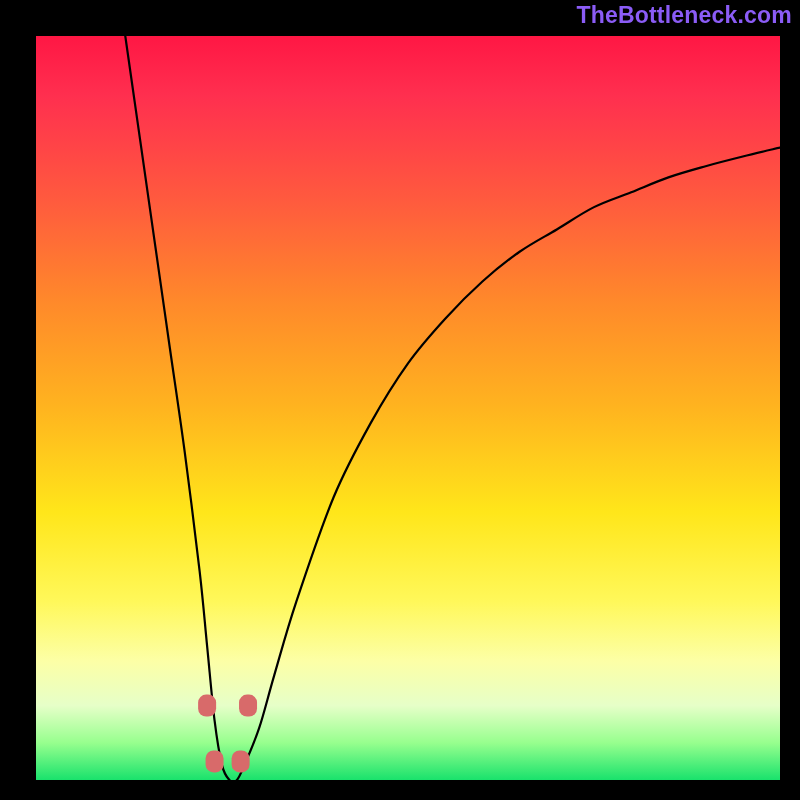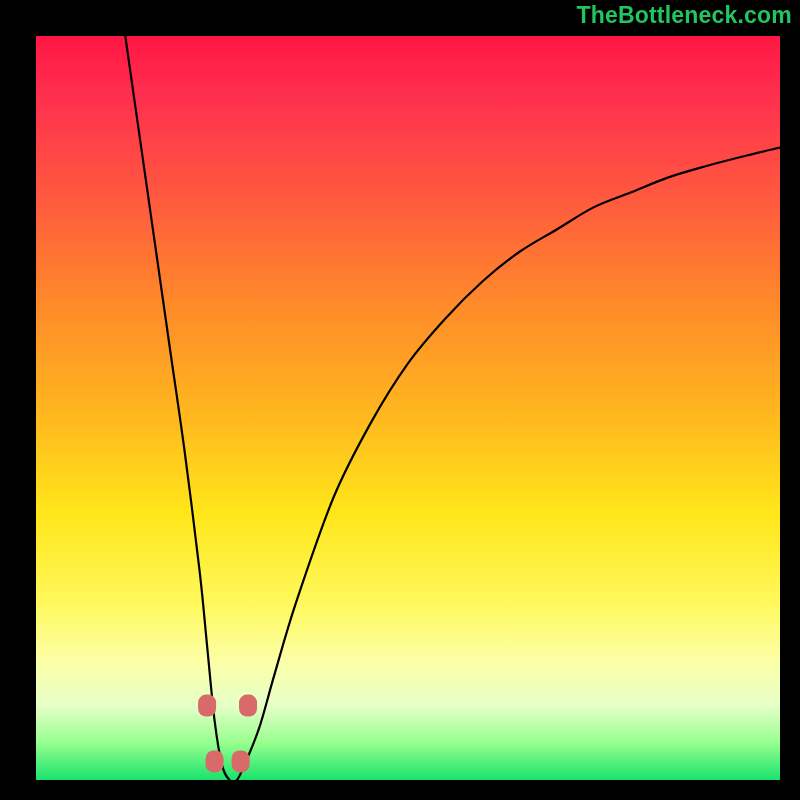--- a/index.html
+++ b/index.html
@@ -50,21 +50,21 @@
     width: 100%;
     height: 100%;
   }
   .watermark {
     position: absolute;
     top: 2px;
     right: 8px;
     font-size: 23px;
     font-weight: 600;
     letter-spacing: 0.2px;
-    color: #22c55e;
+    color: #8b5cf6;
     user-select: none;
   }
 </style>
 </head>
 <body>
 
 <div class="frame">
 
   <div class="plot-area">
     <div class="gradient"></div>

